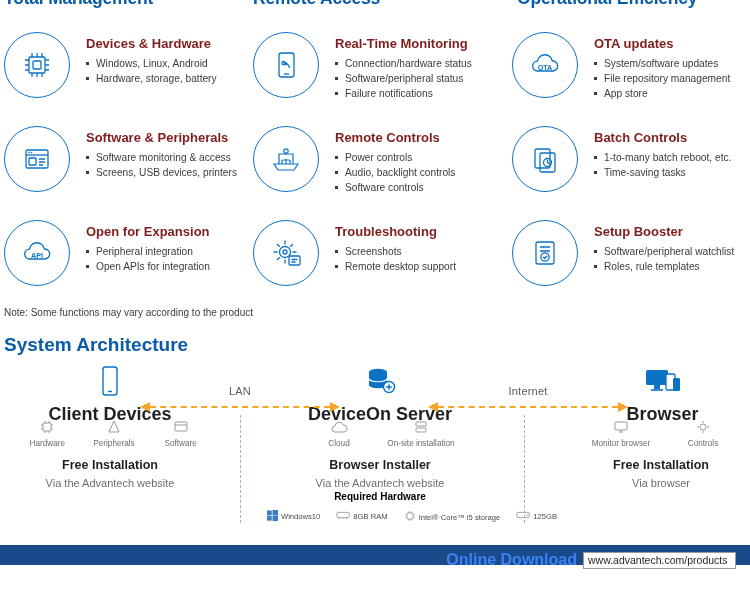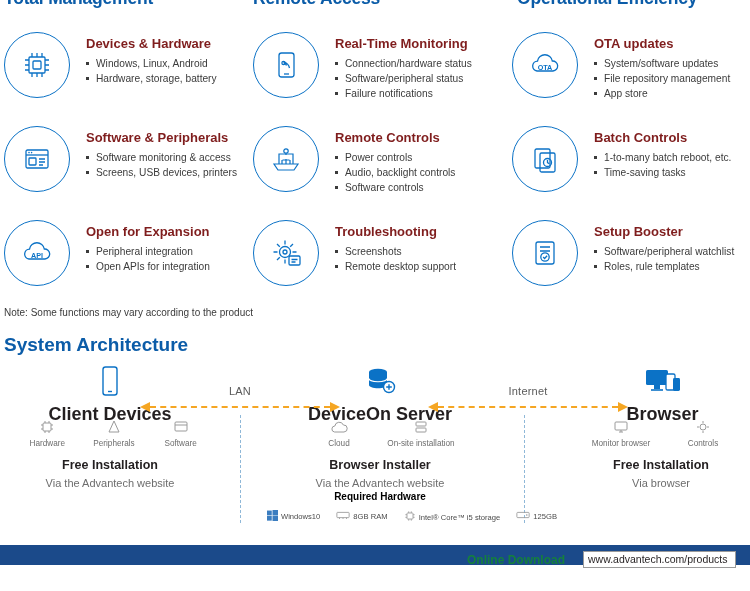--- a/index.html
+++ b/index.html
@@ -274,24 +274,24 @@
   .footer-row {
     position: absolute;
     left: 0; top: 551px;
     width: 750px;
     display: flex;
     align-items: center;
     justify-content: flex-end;
     padding-right: 14px;
   }
   .dl-label {
-    font-size: 12px;
+    font-size: 16px;
     font-weight: bold;
-    color: #15803d;
-    margin-right: 18px;
+    color: #3b82f6;
+    margin-right: 6px;
   }
   .dl-field {
     width: 153px;
     height: 17px;
     border: 1px solid #9a9a9a;
     background: #ffffff;
     font-size: 10.5px;
     color: #231f20;
     padding: 0 4px;
     line-height: 15px;

